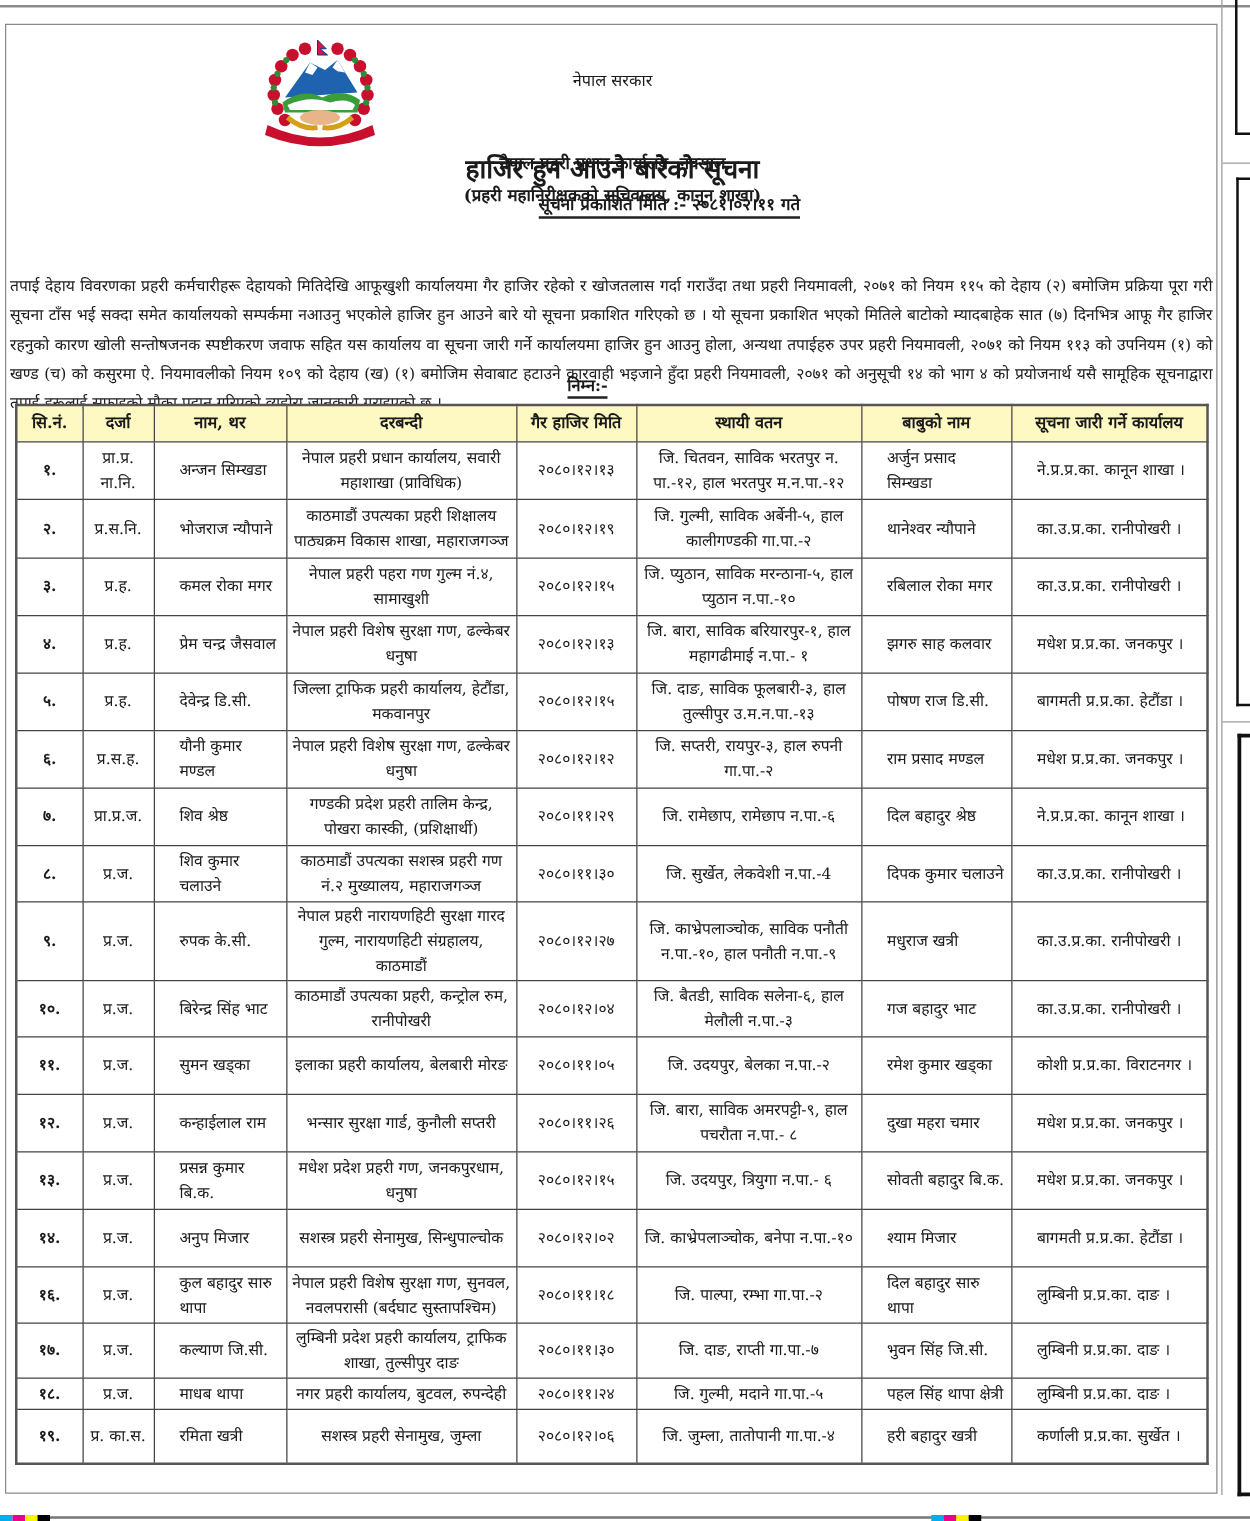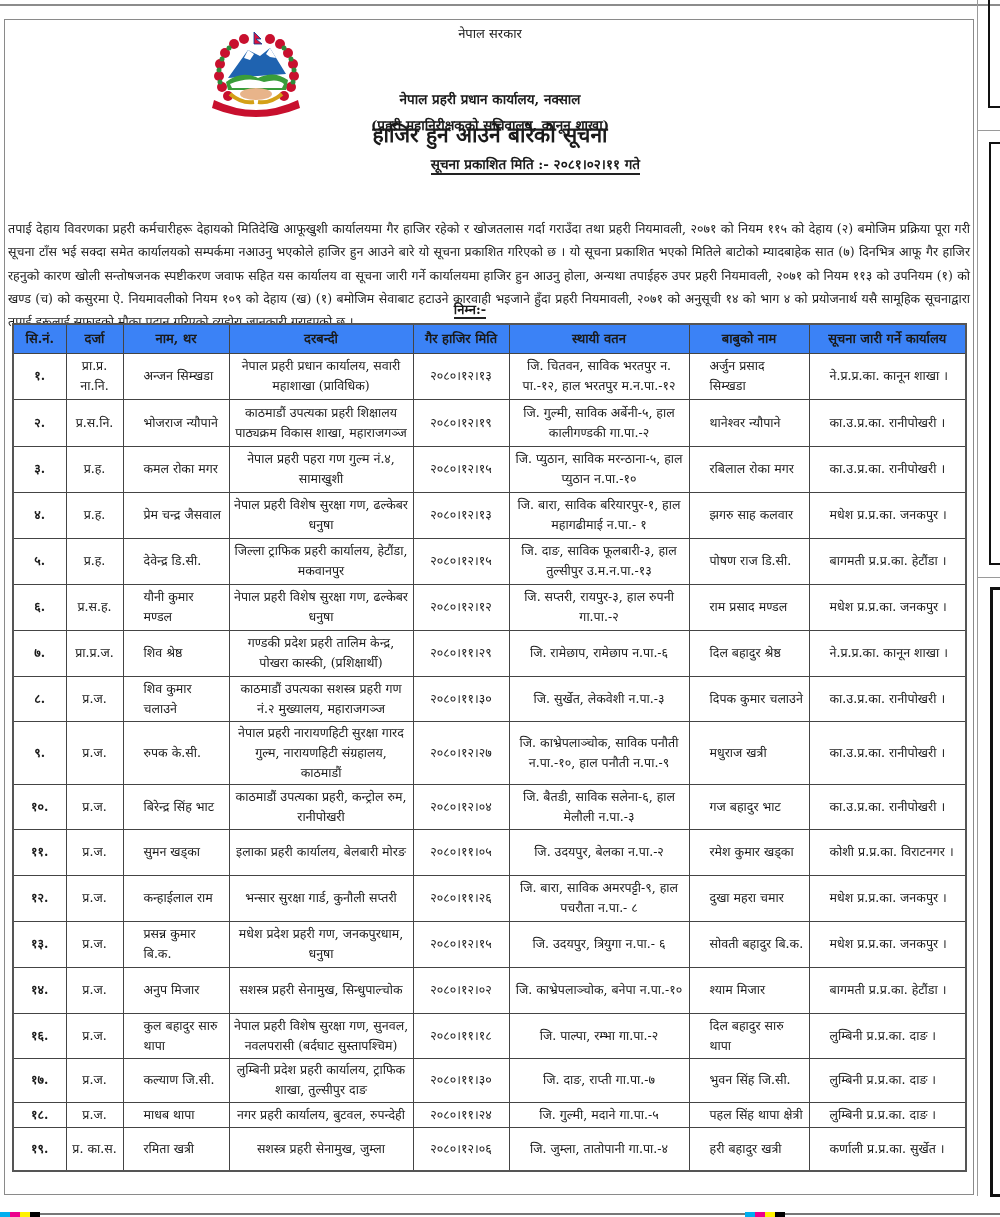--- a/index.html
+++ b/index.html
@@ -15,37 +15,37 @@
     .side-sep-2 { position: absolute; left: 978px; top: 577px; width: 22px; height: 1px; background: #9a9a9a; }
     .side-box-3 { position: absolute; left: 990px; top: 587px; width: 20px; height: 610px; border: 3px solid #111; border-right: none; }
 
     .bottom-rule { position: absolute; left: 40px; top: 1213px; width: 960px; height: 2px; background: #777; }
     .reg-marks { position: absolute; top: 1212px; height: 5px; display: flex; }
     .reg-marks span { display: block; width: 10px; height: 5px; }
 
     .logo { position: absolute; left: 208px; top: 30px; width: 96px; height: 88px; }
 
     .header { position: absolute; left: 260px; top: 22px; width: 460px; text-align: center; }
-    .header .l1 { font-size: 13px; line-height: 24px; }
+    .header .l1 { font-size: 13px; line-height: 24px; margin-top: 32px; }
     .header .l2 { font-size: 13px; line-height: 24px; }
     .header .l3 { font-size: 13.5px; line-height: 26px; font-weight: bold; margin-top: 40px; }
     .header .l4 { font-size: 13.5px; line-height: 26px; font-weight: bold; }
 
     .title { position: absolute; left: 250px; top: 119px; width: 480px; text-align: center; font-family: "DejaVu Sans", "Liberation Sans", sans-serif; font-weight: bold; font-size: 21px; line-height: 32px; }
     .pub-date { position: absolute; left: 340px; top: 153px; width: 300px; text-align: right; font-size: 13.5px; font-weight: bold; line-height: 22px; }
     .pub-date span { border-bottom: 2px solid #222; padding-bottom: 1px; }
 
     .body-text { position: absolute; left: 8px; top: 181px; width: 962px; font-size: 12.5px; line-height: 23.3px; text-align: justify; text-align-last: left; margin-top: 36px; }
 
     .nimna { position: absolute; left: 420px; top: 300px; width: 100px; text-align: center; font-size: 13px; font-weight: bold; line-height: 20px; }
     .nimna span { border-bottom: 2px solid #222; }
 
     table.roster { position: absolute; left: 12px; top: 323px; width: 953px; border-collapse: collapse; table-layout: fixed; border: 2px solid #555; font-size: 12.5px; }
     table.roster th, table.roster td { border: 1px solid #444; text-align: center; vertical-align: middle; padding: 1px 4px; line-height: 20px; }
-    table.roster th { background: #3b82f6; font-weight: bold; height: 29px; font-size: 13px; }
+    table.roster th { background: #fef9c3; font-weight: bold; height: 29px; font-size: 13px; }
     table.roster td.sn { font-weight: bold; }
     table.roster td.left { text-align: left; padding-left: 20px; }
   </style>
 </head>
 <body>
 
 <div class="top-rule"></div>
 <div class="frame"></div>
 <div class="frame-right-rule"></div>
 <div class="side-box-1"></div>
@@ -206,21 +206,21 @@
         <td>जि. रामेछाप, रामेछाप न.पा.-६</td>
         <td class="left">दिल बहादुर श्रेष्ठ</td>
         <td class="left">ने.प्र.प्र.का. कानून शाखा ।</td>
       </tr>
       <tr style="height: 45px;">
         <td class="sn">८.</td>
         <td>प्र.ज.</td>
         <td class="left">शिव कुमार चलाउने</td>
         <td>काठमाडौं उपत्यका सशस्त्र प्रहरी गण नं.२ मुख्यालय, महाराजगञ्ज</td>
         <td>२०८०।११।३०</td>
-        <td>जि. सुर्खेत, लेकवेशी न.पा.-३</td>
+        <td>जि. सुर्खेत, लेकवेशी न.पा.-4</td>
         <td class="left">दिपक कुमार चलाउने</td>
         <td class="left">का.उ.प्र.का. रानीपोखरी ।</td>
       </tr>
       <tr style="height: 46px;">
         <td class="sn">९.</td>
         <td>प्र.ज.</td>
         <td class="left">रुपक के.सी.</td>
         <td>नेपाल प्रहरी नारायणहिटी सुरक्षा गारद गुल्म, नारायणहिटी संग्रहालय, काठमाडौं</td>
         <td>२०८०।१२।२७</td>
         <td>जि. काभ्रेपलाञ्चोक, साविक पनौती न.पा.-१०, हाल पनौती न.पा.-९</td>

